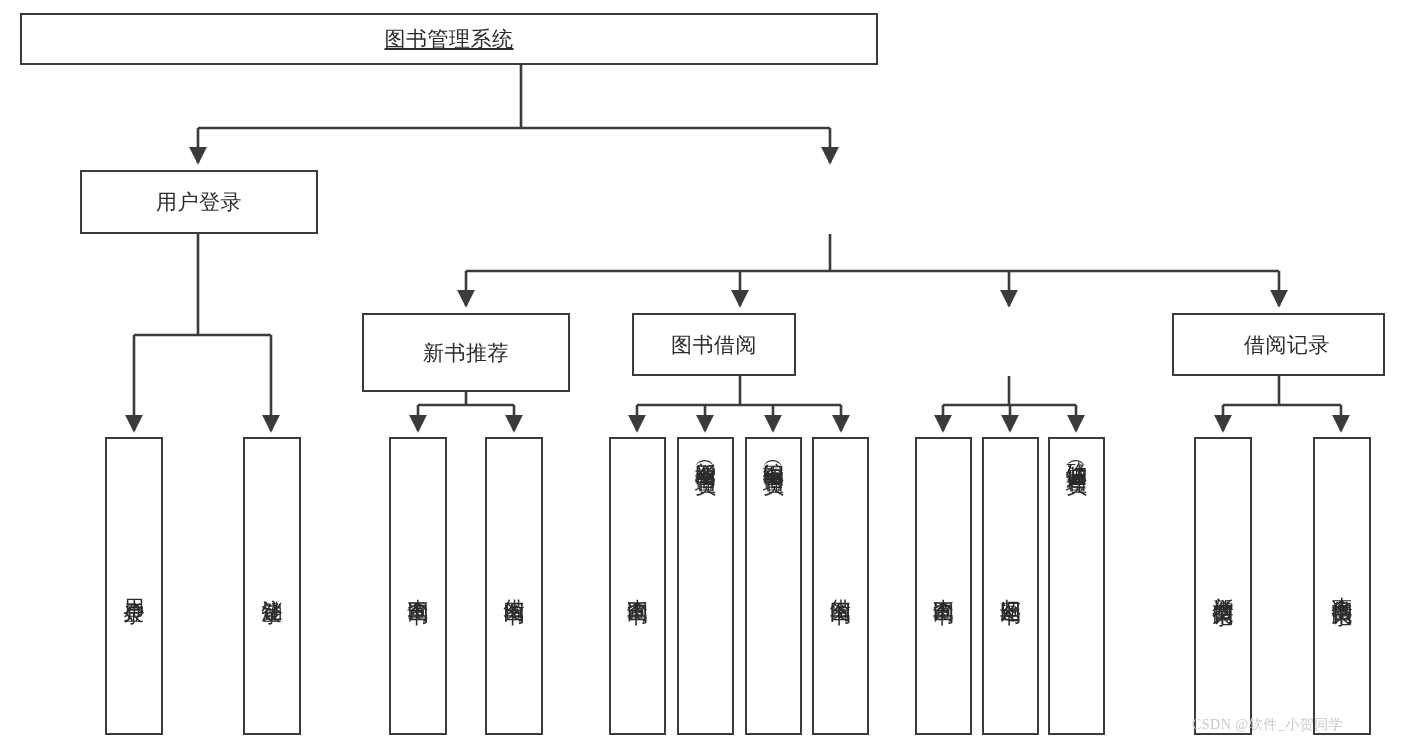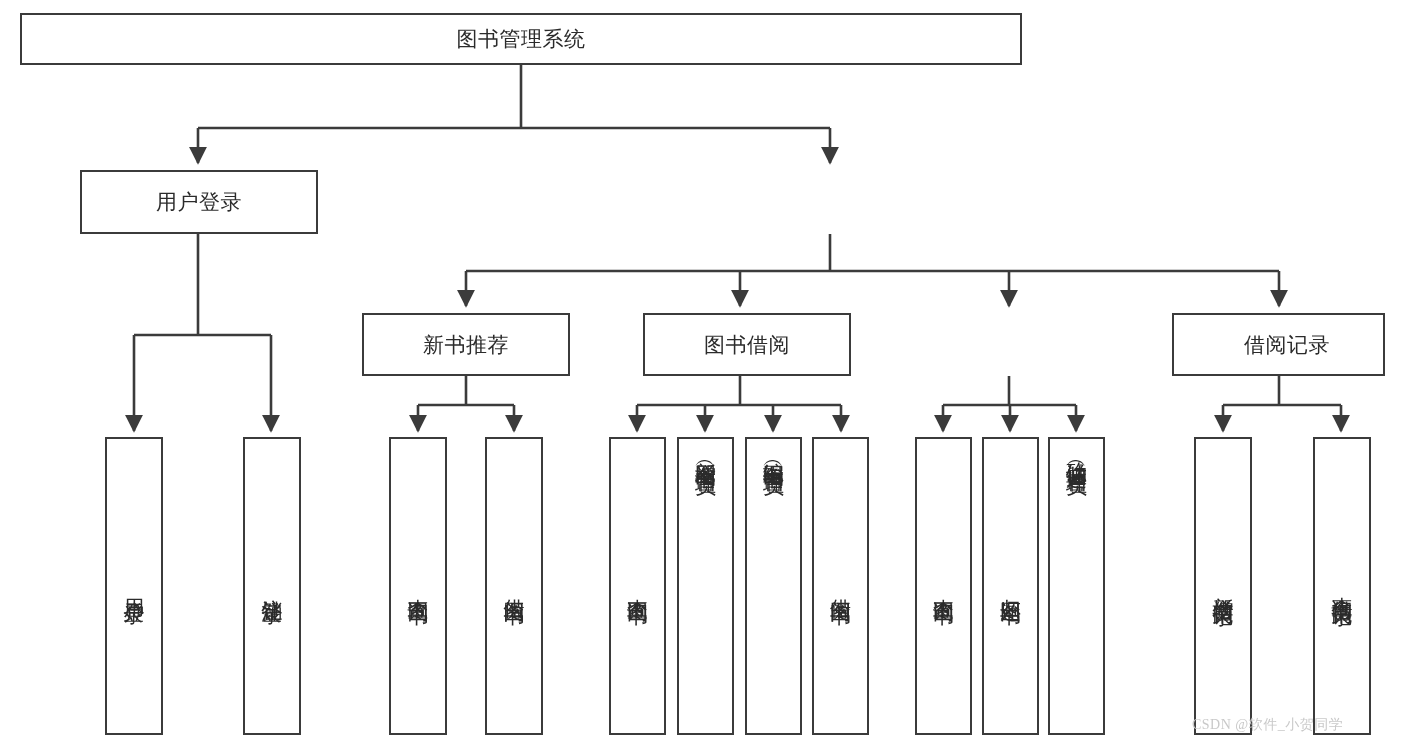--- a/index.html
+++ b/index.html
@@ -125,32 +125,32 @@
       <path d="M 1010 405 L 1010 431" marker-end="url(#arrow)"></path>
       <path d="M 1076 405 L 1076 431" marker-end="url(#arrow)"></path>
 
       <path d="M 1279 376 L 1279 405"></path>
       <path d="M 1223 405 L 1341 405"></path>
       <path d="M 1223 405 L 1223 431" marker-end="url(#arrow)"></path>
       <path d="M 1341 405 L 1341 431" marker-end="url(#arrow)"></path>
     </g>
   </svg>
 
-  <div class="node h root" style="left:20px; top:13px; width:1002px; height:52px;">
+  <div class="node h root" style="left:20px; top:13px; width:858px; height:52px;text-decoration:underline;">
     <span class="label">图书管理系统</span>
   </div>
 
   <div class="node h" style="left:80px; top:170px; width:238px; height:64px;">
     <span class="label">用户登录</span>
   </div>
 
-  <div class="node h" style="left:362px; top:313px; width:208px; height:63px;">
+  <div class="node h" style="left:362px; top:313px; width:208px; height:79px;">
     <span class="label">新书推荐</span>
   </div>
-  <div class="node h" style="left:632px; top:313px; width:208px; height:63px;margin-left:11px;">
+  <div class="node h" style="left:632px; top:313px; width:164px; height:63px;">
     <span class="label">图书借阅</span>
   </div>
   <div class="node h" style="left:1172px; top:313px; width:213px; height:63px;padding-left:17px;">
     <span class="label">借阅记录</span>
   </div>
 
   <div class="node v center" style="left:105px; top:437px; width:58px; height:298px;">
     <span class="label">用户登录</span>
   </div>
   <div class="node v center" style="left:243px; top:437px; width:58px; height:298px;">

